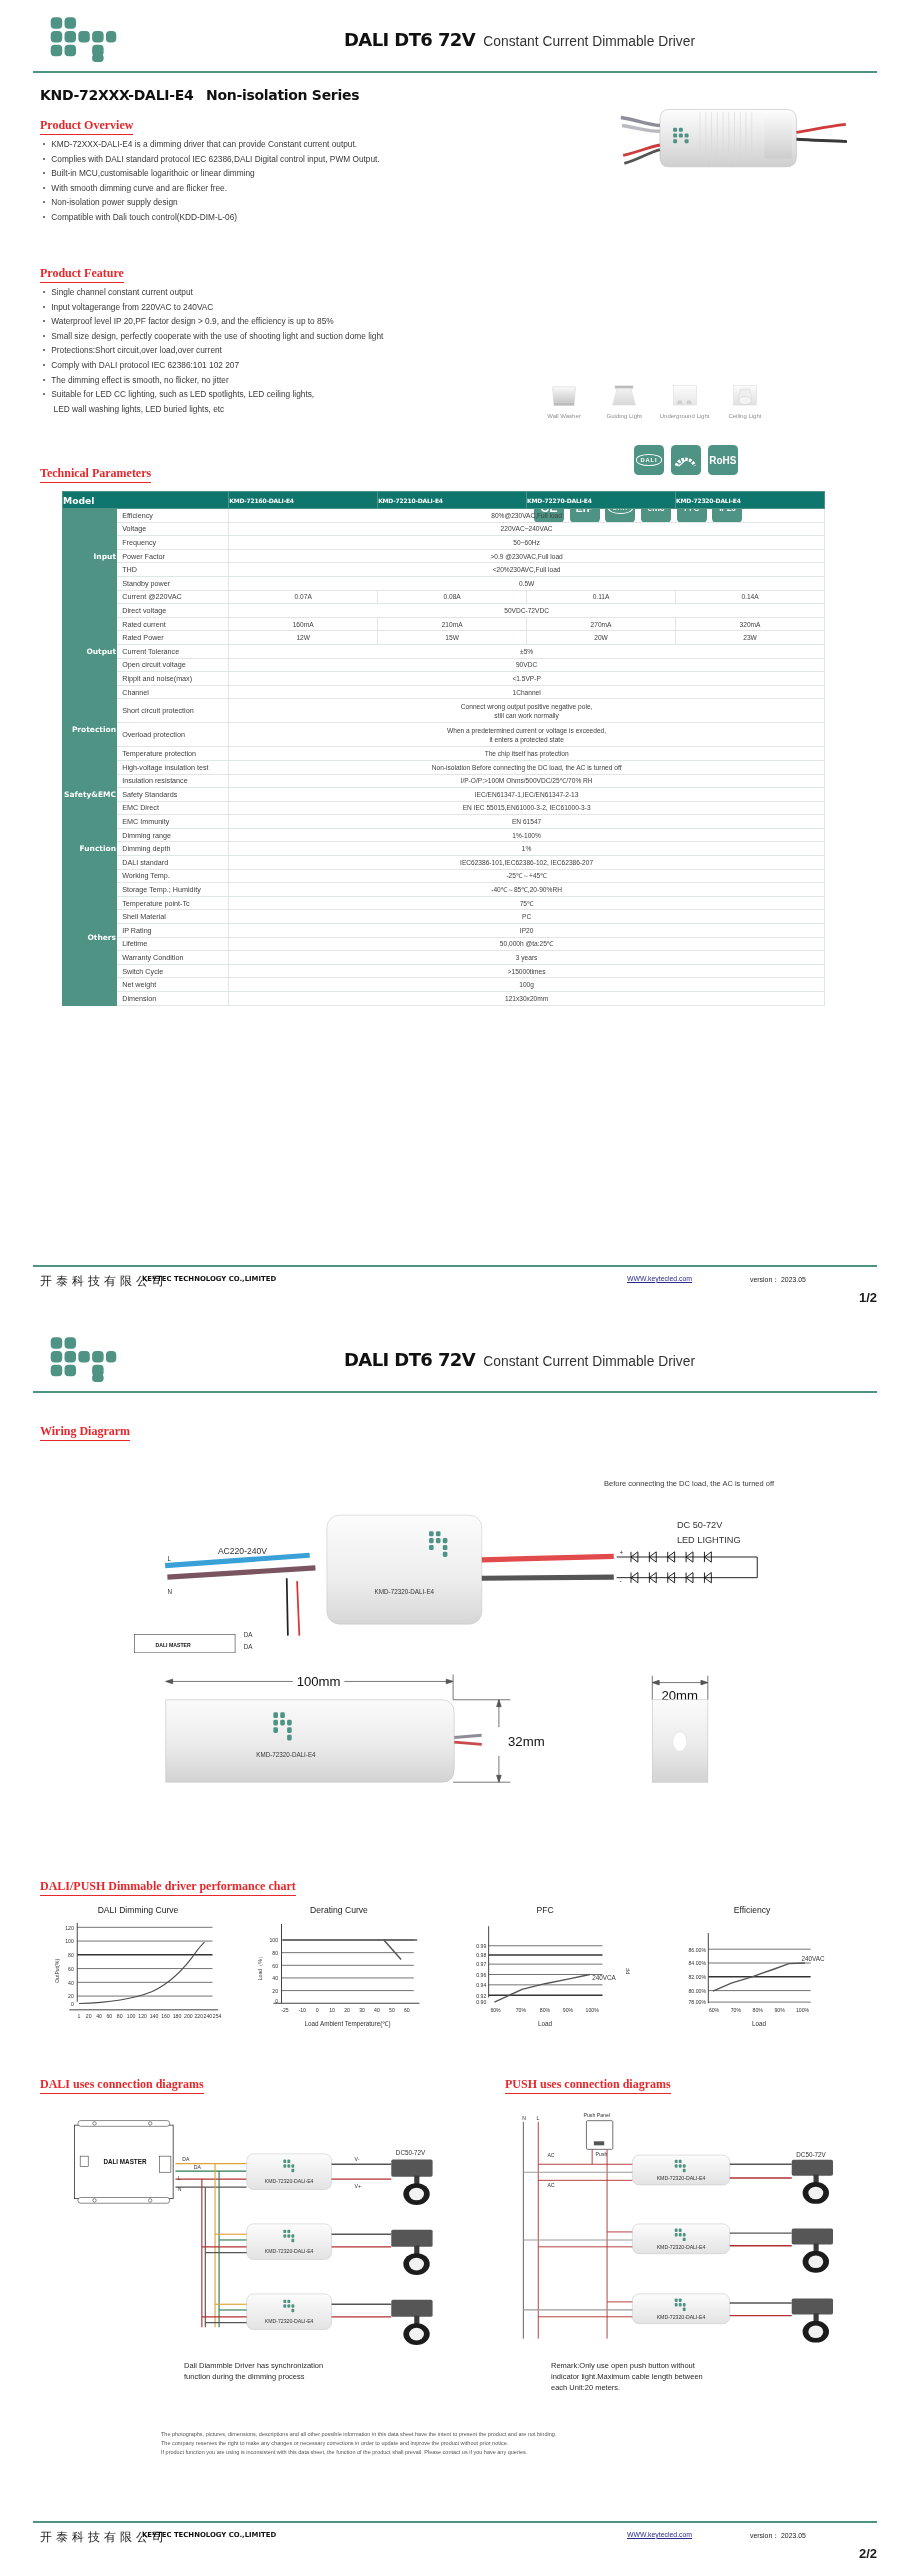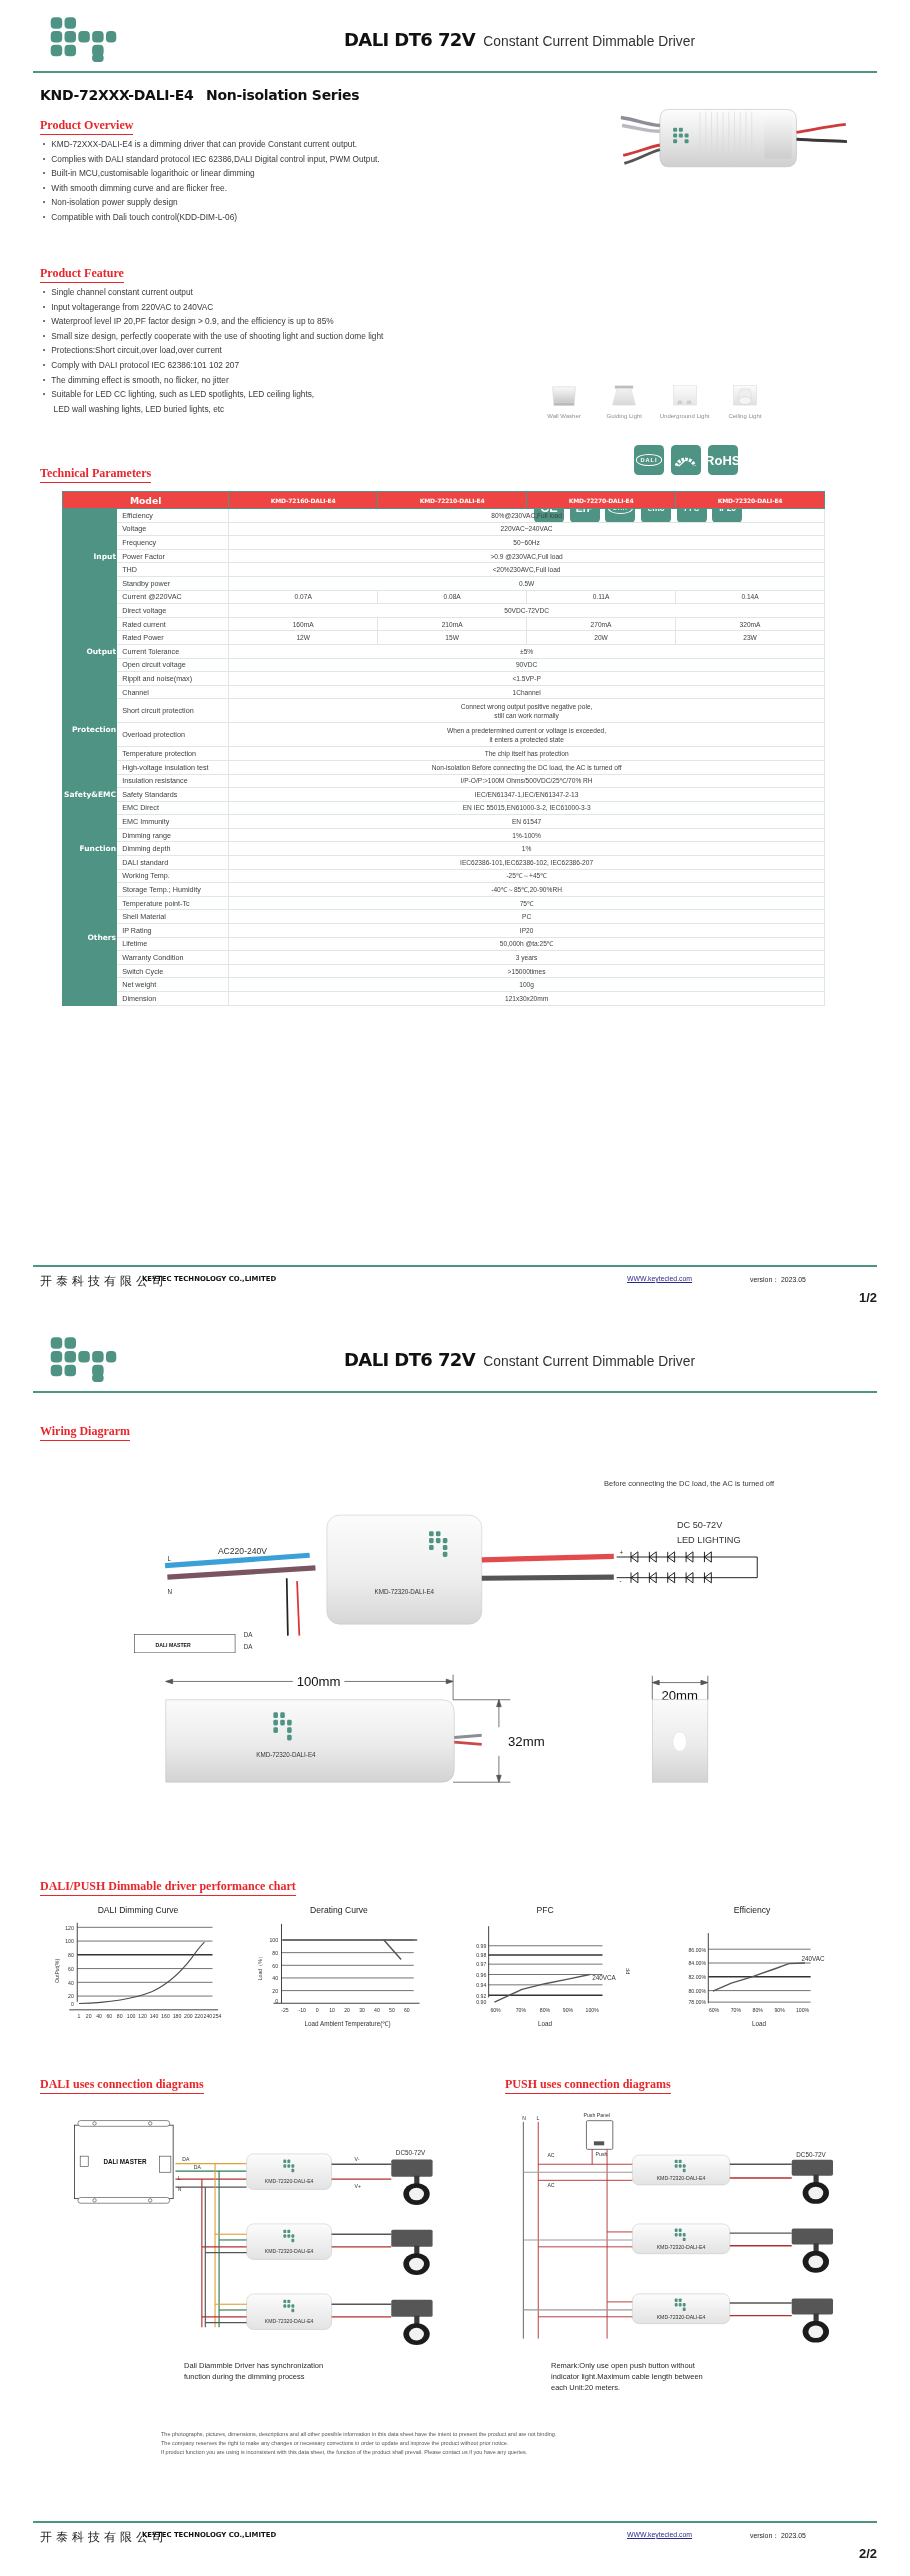--- a/index.html
+++ b/index.html
@@ -45,33 +45,33 @@
   .app{width:50px;text-align:center;}
   .app .pic{height:32px;display:flex;align-items:flex-end;justify-content:center;}
   .app .cap{font-size:6px;color:#8e8e8e;margin-top:2.3px;}
 
   
   .certs1{position:absolute;left:634px;top:445px;display:flex;gap:6.9px;}
   .certs2{position:absolute;left:534px;top:493px;display:flex;gap:5.7px;}
   .cert{width:30px;height:30px;background:#4e9383;border-radius:4.6px;color:#fff;display:flex;align-items:center;justify-content:center;font-weight:bold;overflow:hidden;}
   .cert.dali{font-size:6.9px;letter-spacing:0.6px;}
   .cert .oval{border:0.9px solid #fff;border-radius:50%;padding:1.7px 4px;font-size:5.7px;letter-spacing:0.9px;}
-  .cert.rohs{font-size:13px;text-align:right;}
+  .cert.rohs{font-size:10px;text-align:right;}
   .cert.ip20{font-size:8.6px;letter-spacing:-0.3px;}
   .cert.erp{font-size:10.3px;}
   .cert.emc{font-size:8.6px;}
   .cert.saa{font-size:5.7px;}
   .cert.pfc{font-size:7.5px;}
   .cert.ce{font-size:12.6px;}
   .cert.energy{font-size:4.6px;}
 
   
   .spec{position:absolute;left:62px;top:491px;width:763px;border-collapse:collapse;font-size:6.9px;color:#404040;}
   .spec td,.spec th{border:0.6px solid #dfe7e4;padding:0;height:12.6px;}
-  .spec th{background:#ef4444;color:#fff;font-family:"DejaVu Sans",sans-serif;font-weight:bold;text-align:center;height:16px;border:0.6px solid #4e9383;}
+  .spec th{background:#0f766e;color:#fff;font-family:"DejaVu Sans",sans-serif;font-weight:bold;text-align:left;height:16px;border:0.6px solid #4e9383;}
   .spec th.model-th{font-size:9.2px;}
   .spec th.mdl{font-size:6px;letter-spacing:-0.2px;}
   .spec td.grp{background:#4e9383;color:#fff;font-family:"DejaVu Sans",sans-serif;font-weight:bold;text-align:right;font-size:7.5px;border:0.6px solid #4e9383;width:53px;}
   .spec td.lbl{padding-left:5.2px;width:106px;color:#3d3d3d;font-size:7.2px;}
   .spec td.val{text-align:center;font-size:6.6px;}
   .spec td.two{line-height:9.2px;padding:2.3px 0;}
 
   
   .pg-footer{position:absolute;left:33px;right:33px;bottom:0;height:55px;}
   .foot-rule{position:absolute;left:0;right:0;top:0;height:2.3px;background:#4e9383;}

